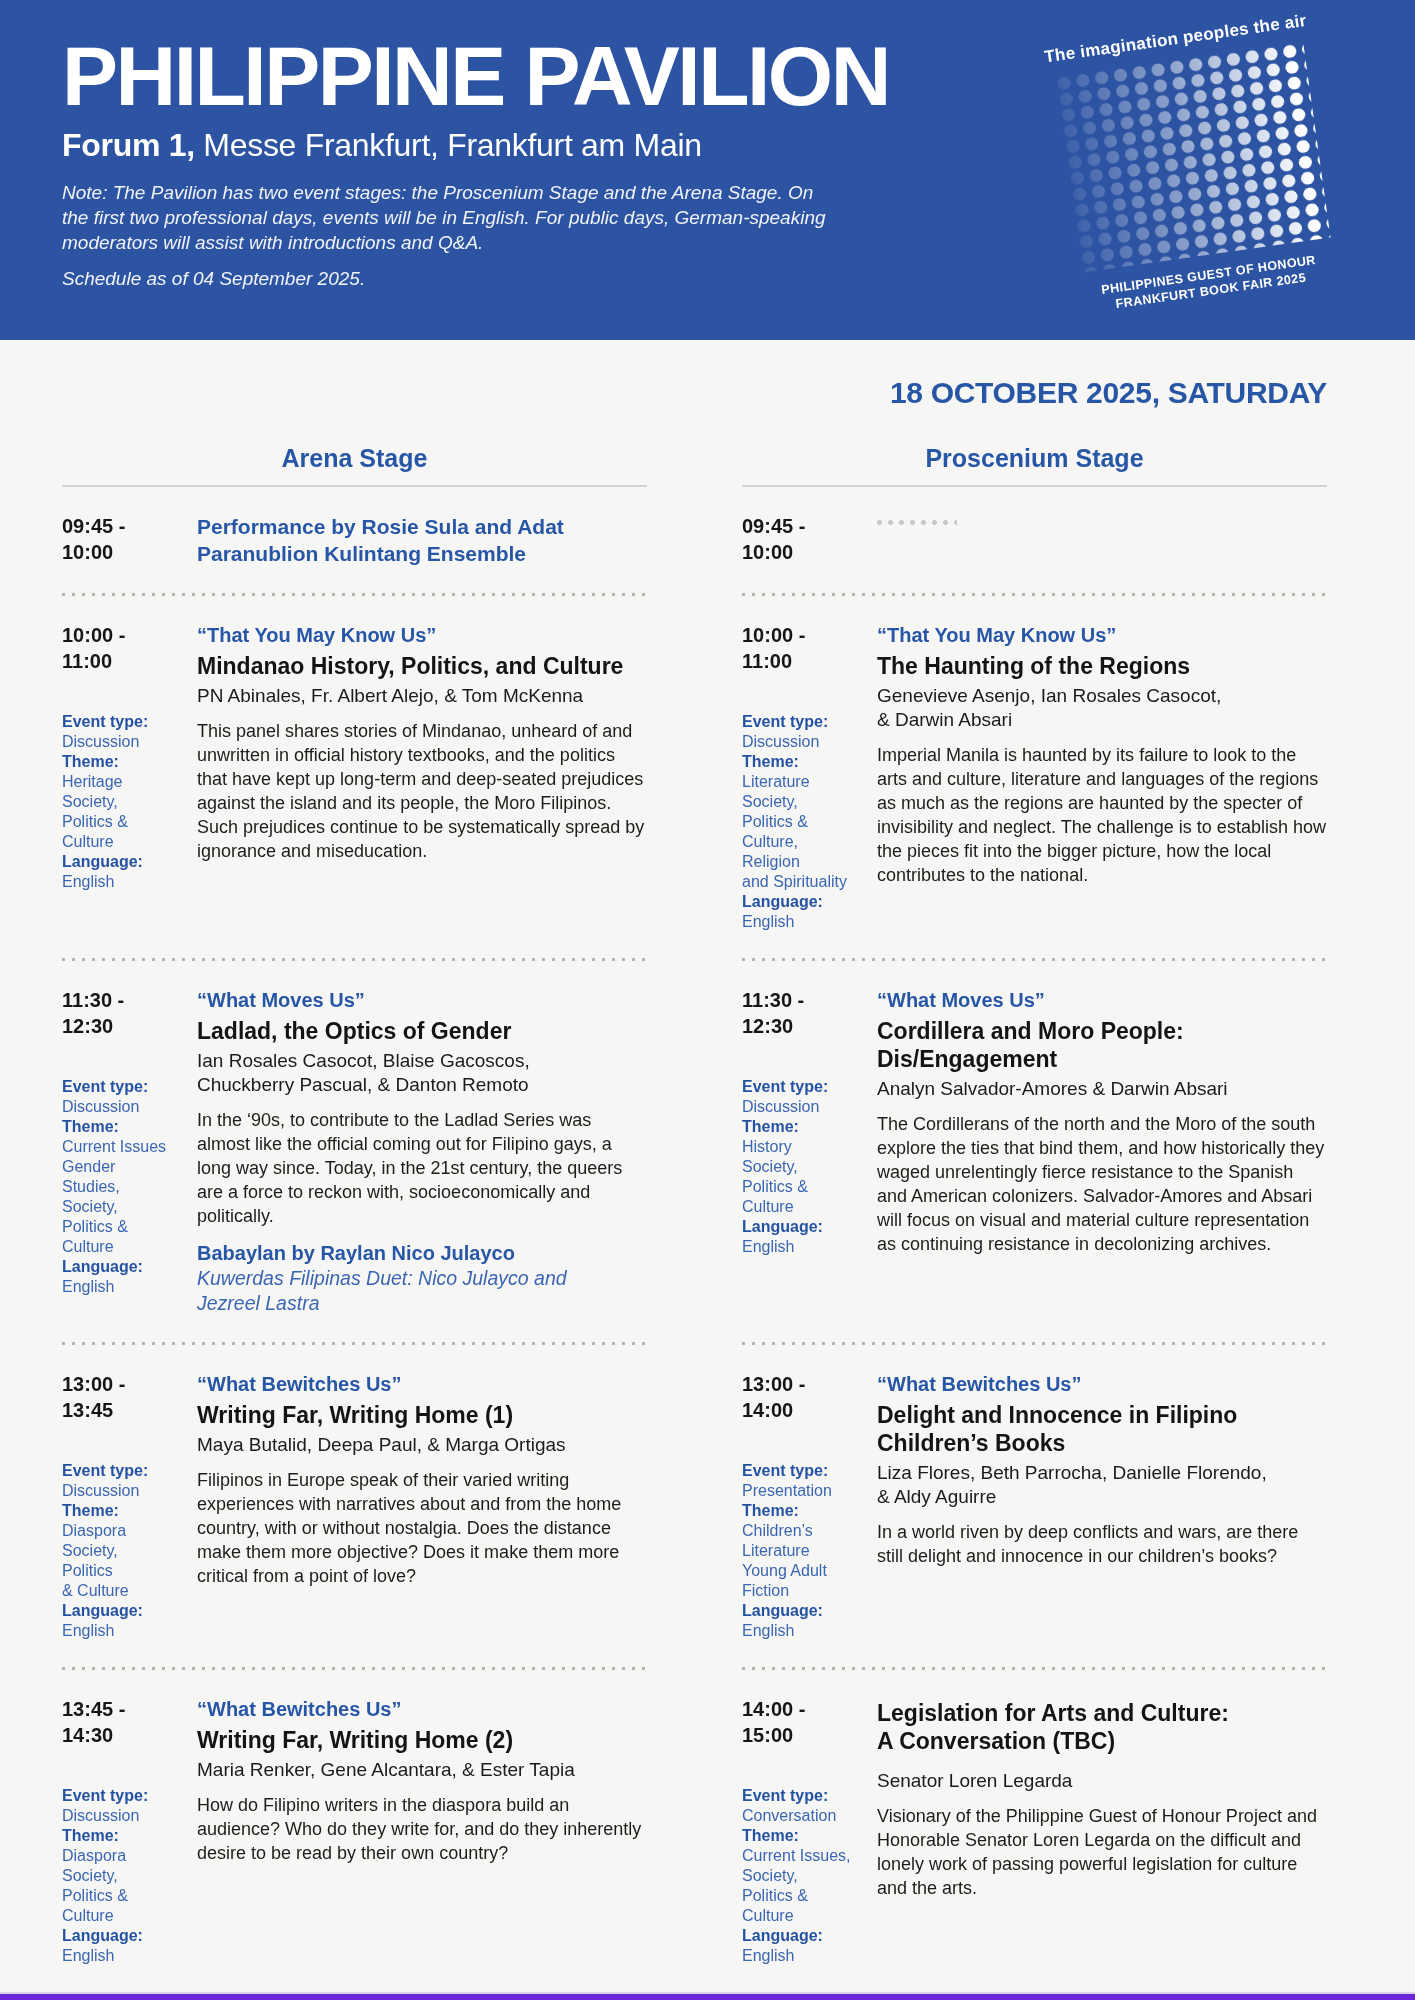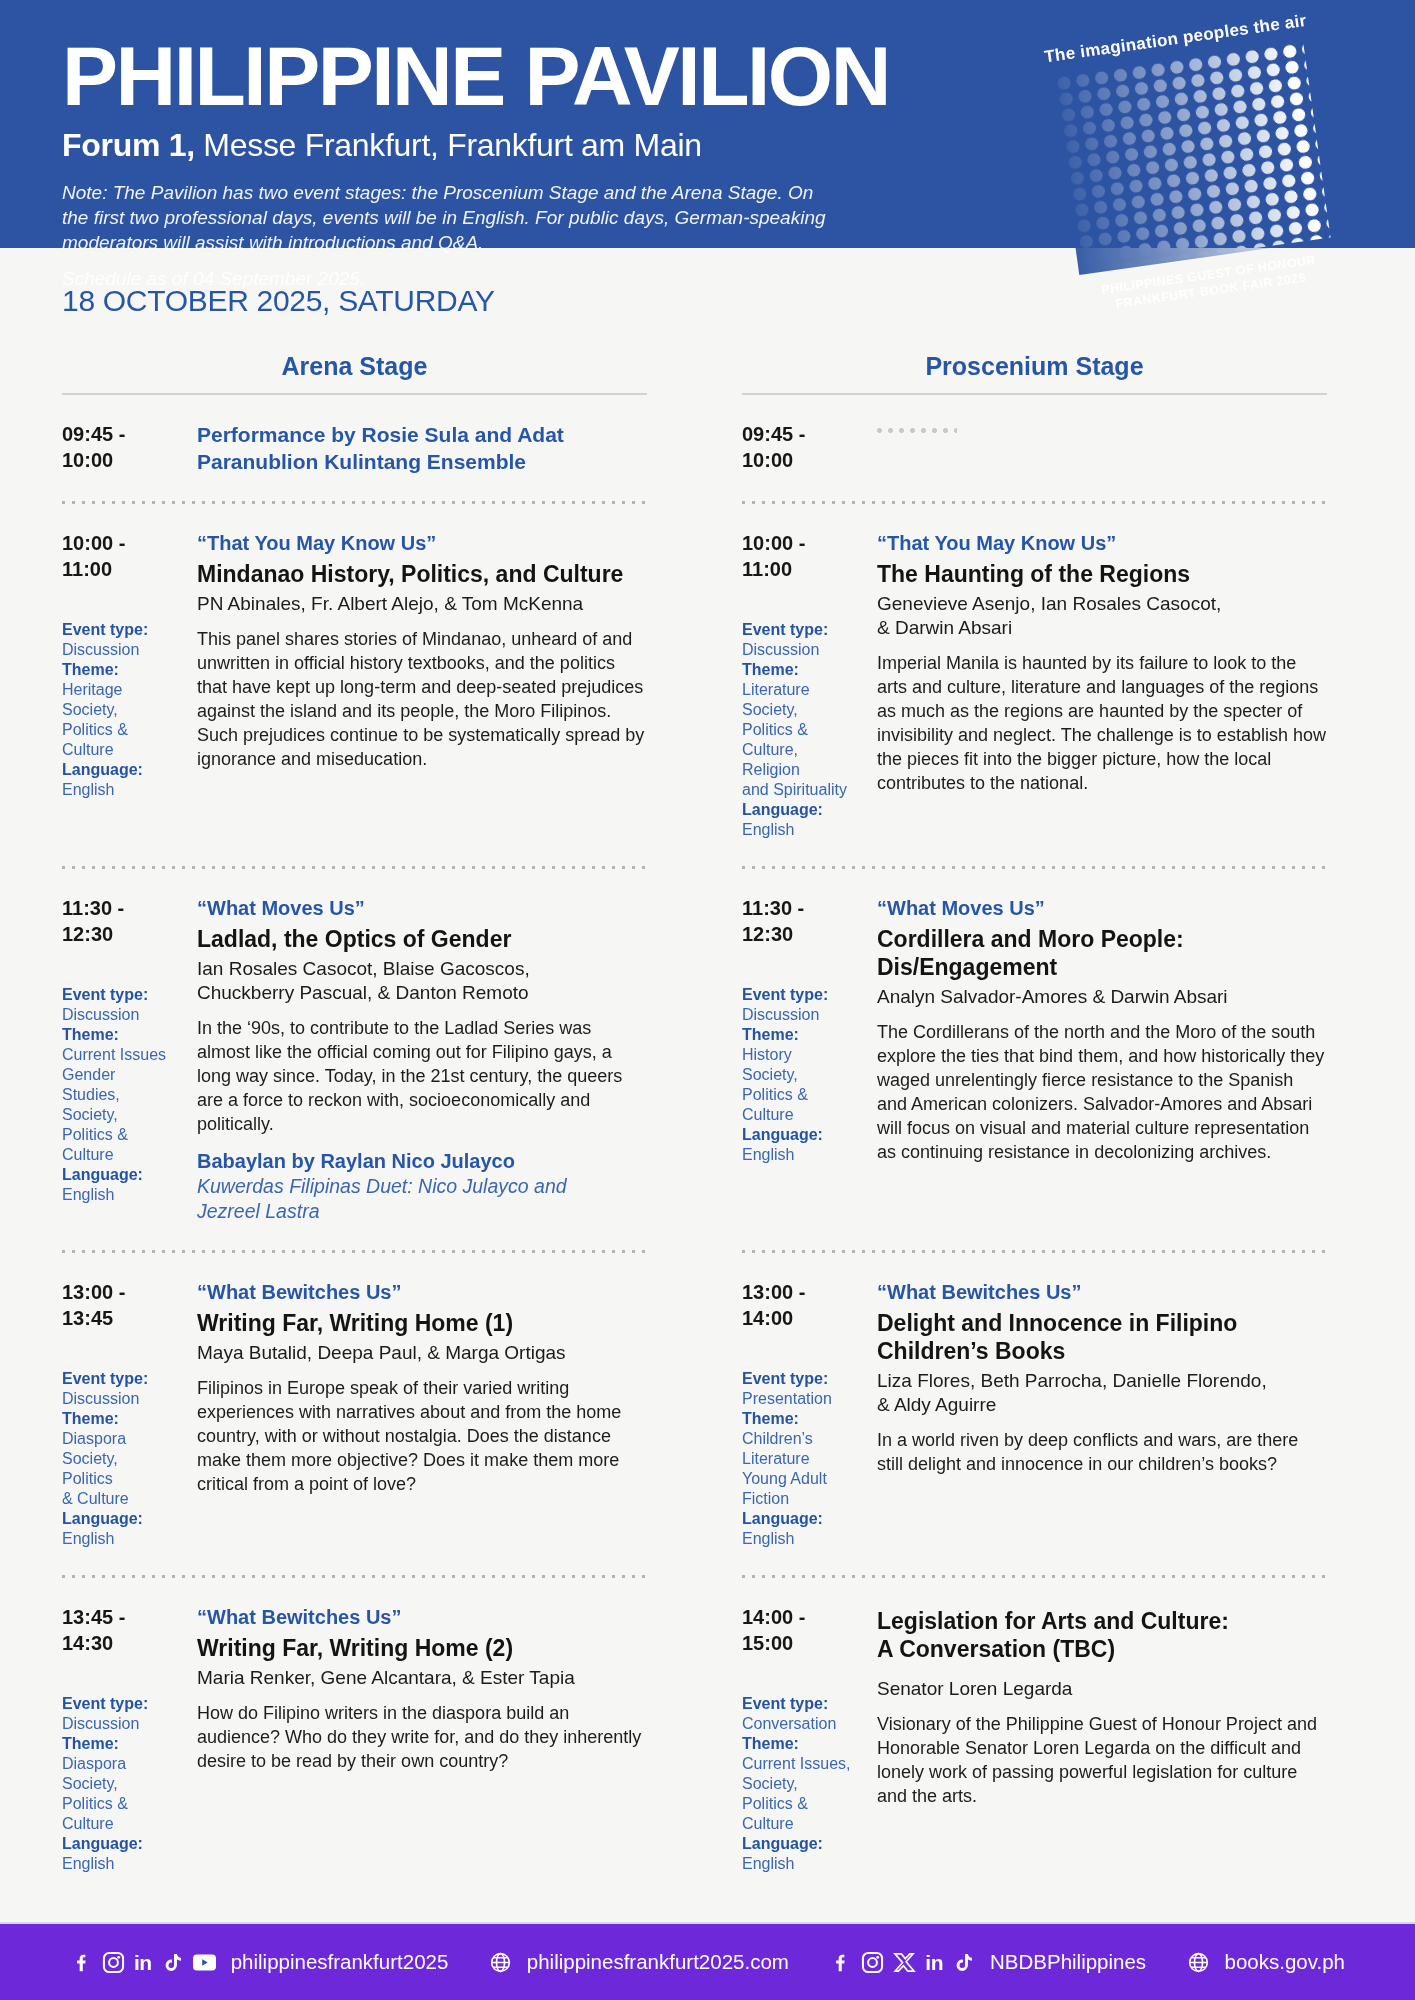--- a/index.html
+++ b/index.html
@@ -6,21 +6,21 @@
   html,body { background:#e9e9e7; }
   body { font-family:"Liberation Sans", sans-serif; }
   .page {
     width:1415px; height:2000px; margin:0 auto;
     background:#f6f6f4; display:flex; flex-direction:column;
     overflow:hidden; position:relative;
   }
 
   
   .hero {
-    height:248px; background:#2d54a2; color:#fff;
+    height:340px; background:#2d54a2; color:#fff;
     padding:38px 0 0 62px; position:relative; flex:none;
   }
   .hero h1 { font-size:84px; line-height:0.92; font-weight:700; letter-spacing:-2.5px; }
   .venue { font-size:32px; margin-top:12px; letter-spacing:-0.3px; }
   .venue .vb { font-weight:700; }
   .note { margin-top:16px; font-style:italic; font-size:19px; line-height:25px; max-width:778px; color:rgba(255,255,255,0.93); }
   .asof { margin-top:13px; font-style:italic; font-size:19px; color:rgba(255,255,255,0.93); }
 
   .badge { position:absolute; right:66px; top:28px; width:312px; transform:rotate(-8deg); text-align:center; }
   .badge-tagline { font-size:17px; font-weight:700; letter-spacing:0.3px; white-space:nowrap; }
@@ -30,21 +30,21 @@
     background-size:19px 16px;
   }
   .dotgrid::after {
     content:""; position:absolute; inset:-2px;
     background:linear-gradient(to right, rgba(45,84,162,0.94), rgba(45,84,162,0.55) 45%, rgba(45,84,162,0) 95%);
   }
   .badge-caption { margin-top:12px; font-size:12.5px; font-weight:700; letter-spacing:0.45px; line-height:16px; white-space:nowrap; }
 
   
   main { padding:0 88px 0 62px; flex:none; }
-  .date-heading { margin-top:36px; text-align:left; color:#2856a6; font-size:30px; font-weight:400; letter-spacing:-0.3px; }
+  .date-heading { margin-top:36px; text-align:right; color:#2856a6; font-size:30px; font-weight:700; letter-spacing:-0.3px; }
   .row-grid { display:grid; grid-template-columns:1fr 1fr; column-gap:95px; }
   .stage-row { margin-top:34px; }
   .stage-h { text-align:center; font-size:25px; font-weight:700; color:#2856a6; padding-bottom:12px; border-bottom:2px solid #d2d2d0; }
 
   .event { display:flex; flex-direction:column; justify-content:space-between; padding-top:26px; }
   .ewrap { display:grid; grid-template-columns:135px 1fr; align-items:start; }
   .time { font-weight:700; font-size:20px; line-height:26px; color:#161616; white-space:pre-line; }
   .meta { margin-top:38px; font-size:16px; line-height:20px; }
   .m-label { display:block; font-weight:700; color:#2553a3; }
   .m-val { display:block; color:#3a66b2; white-space:pre-line; }

